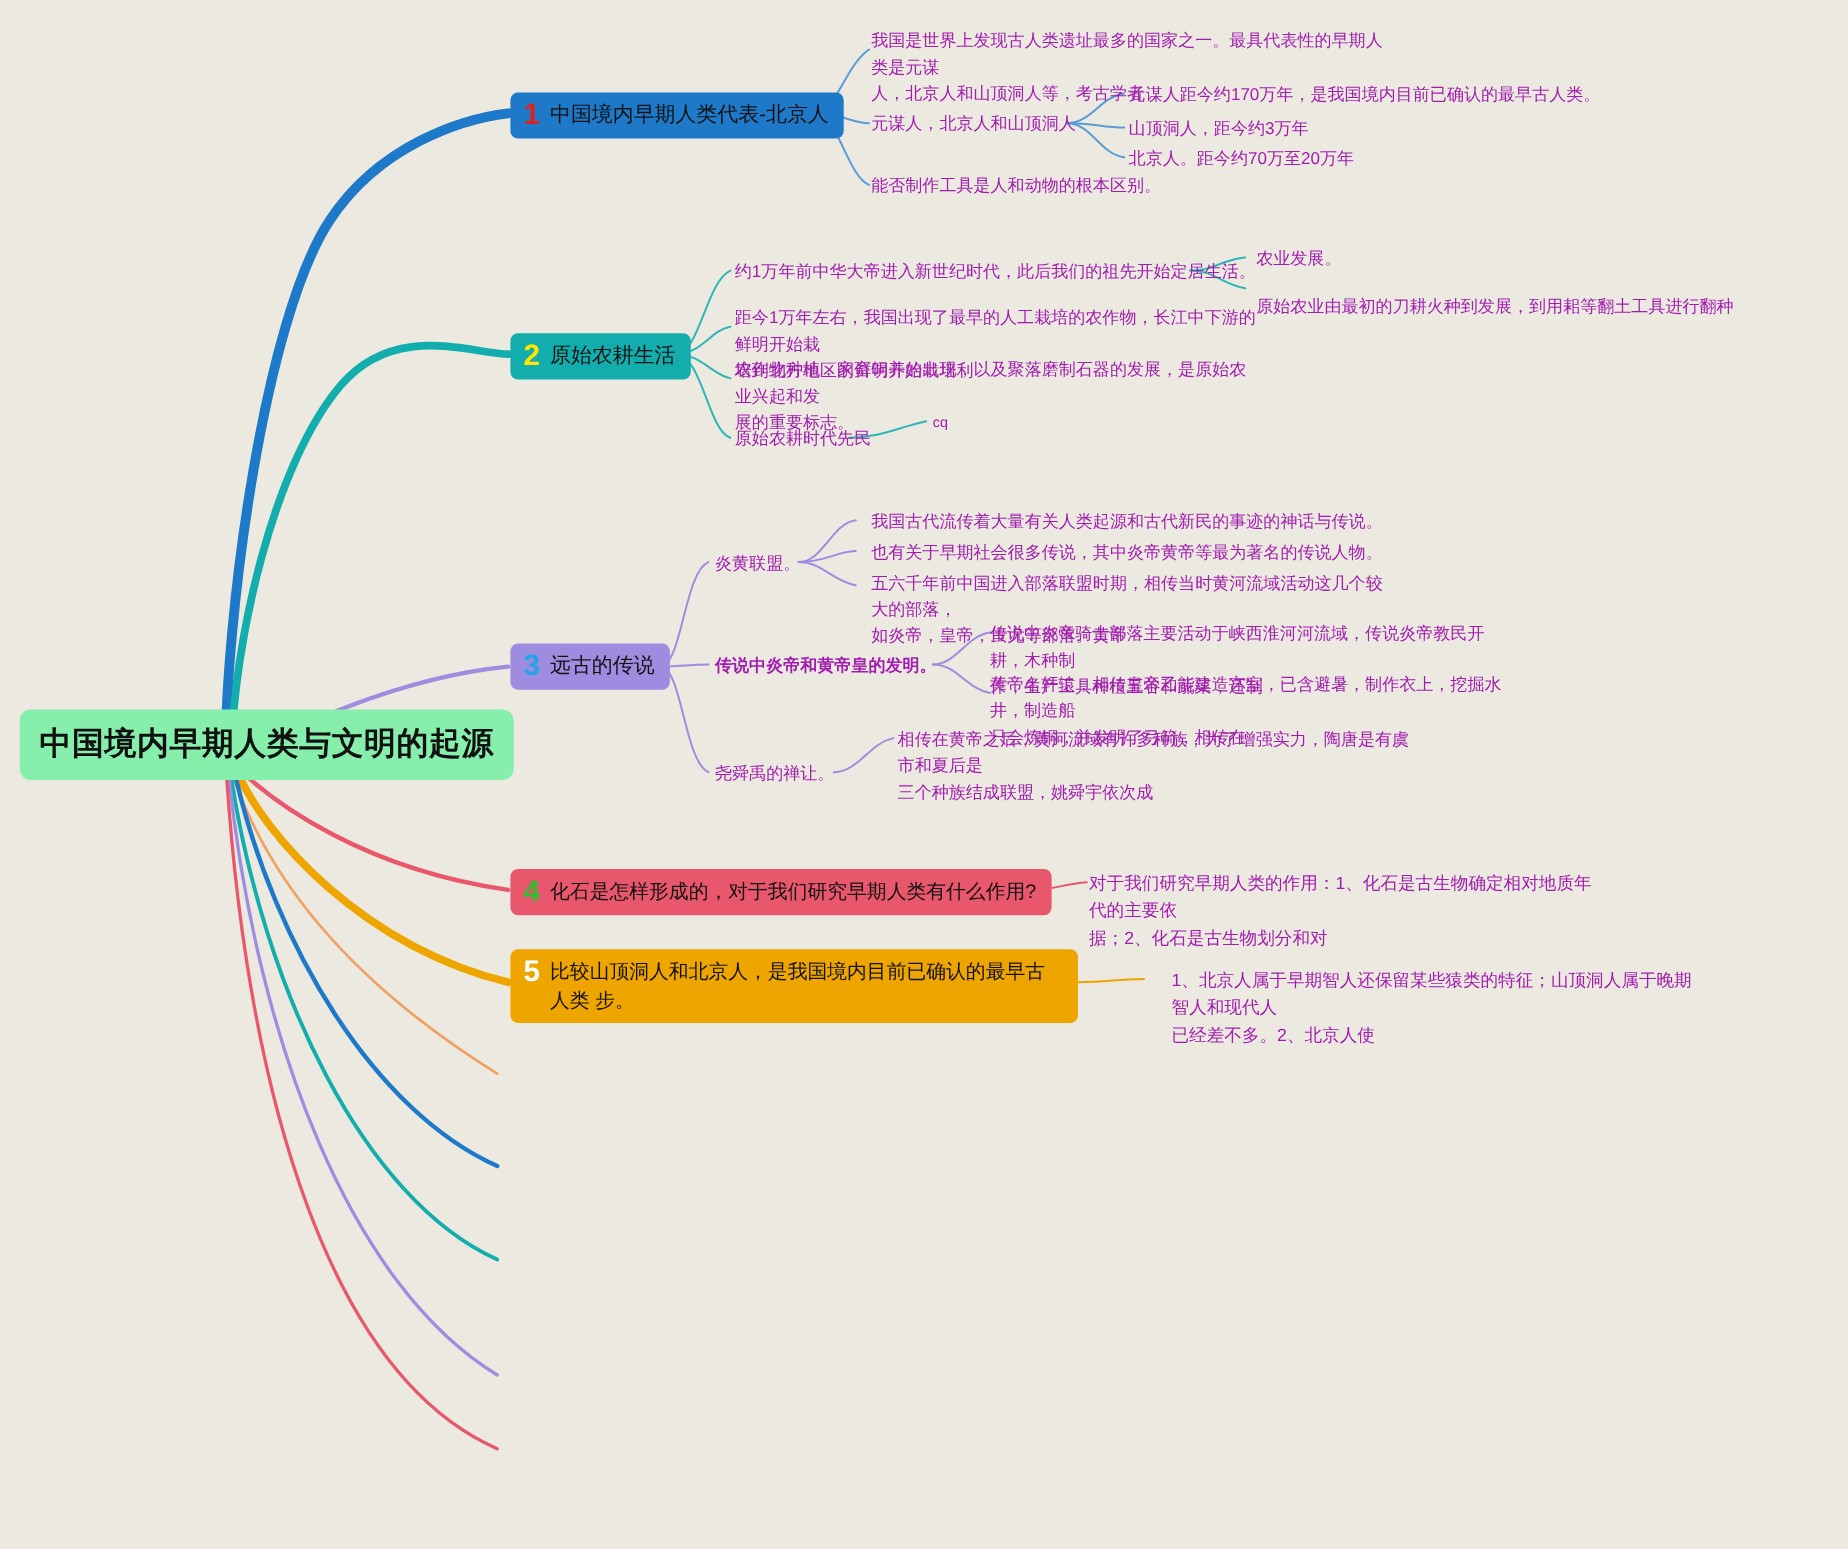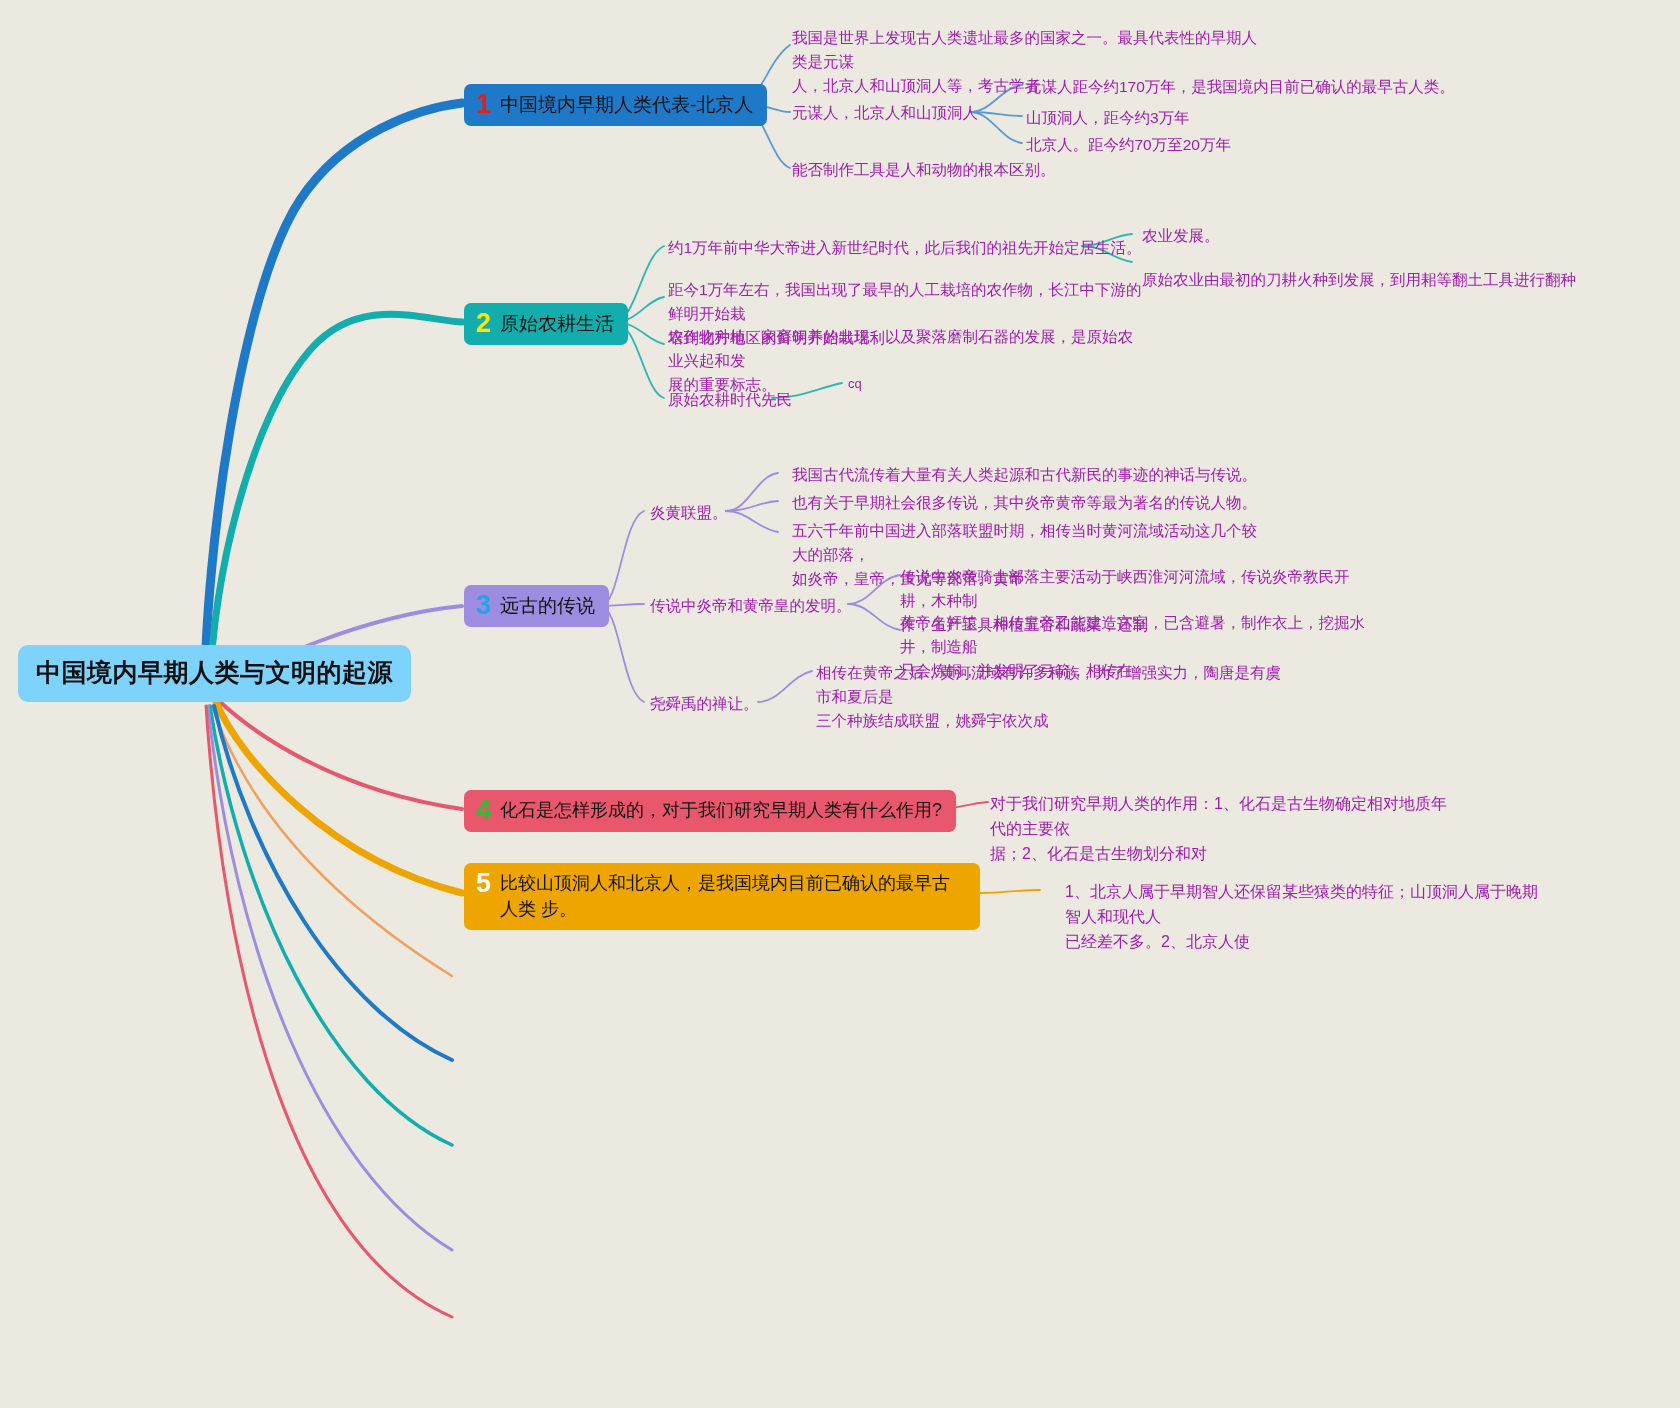--- a/index.html
+++ b/index.html
@@ -10,24 +10,24 @@
     overflow:hidden;
     position:relative;
   }
   #canvas{position:absolute;inset:0;width:1680px;height:1408px;}
   svg.wires{position:absolute;left:0;top:0;width:1680px;height:1408px;pointer-events:none;}
   .node{position:absolute;box-sizing:border-box;}
 
   
   .root{
     left:18px;top:645px;
-    background:#7dd3fc;
+    background:#86efac;
     border-radius:10px;
     padding:11px 18px 13px 18px;
-    font-size:25px;font-weight:bold;color:#111;
+    font-size:29px;font-weight:bold;color:#111;
     letter-spacing:.5px;
     white-space:nowrap;
   }
 
   
   .l1{
     border-radius:7px;
     color:#111;
     display:flex;align-items:center;
     padding:7px 14px 8px 12px;
@@ -154,21 +154,21 @@
   <div class="t" style="left:668px;top:388px;">原始农耕时代先民</div>
   <div class="t xs" style="left:848px;top:374px;">cq</div>
   <div class="t" style="left:1142px;top:224px;">农业发展。</div>
   <div class="t" style="left:1142px;top:268px;">原始农业由最初的刀耕火种到发展，到用耜等翻土工具进行翻种</div>
 
   <div class="node l1 b3">
     <span class="num">3</span>
     <span class="lbl">远古的传说</span>
   </div>
   <div class="t" style="left:650px;top:501px;">炎黄联盟。</div>
-  <div class="t" style="left:650px;top:594px;">传说中炎帝和黄帝皇的发明。</div>
+  <div class="t" style="left:650px;top:594px;font-weight:bold;">传说中炎帝和黄帝皇的发明。</div>
   <div class="t" style="left:650px;top:692px;">尧舜禹的禅让。</div>
   <div class="t" style="left:792px;top:463px;">我国古代流传着大量有关人类起源和古代新民的事迹的神话与传说。</div>
   <div class="t" style="left:792px;top:491px;">也有关于早期社会很多传说，其中炎帝黄帝等最为著名的传说人物。</div>
   <div class="t" style="left:792px;top:519px;width:470px;">五六千年前中国进入部落联盟时期，相传当时黄河流域活动这几个较大的部落，
 如炎帝，皇帝，蚩尤等部落。黄帝</div>
   <div class="t" style="left:900px;top:565px;width:480px;">传说中炎帝骑士部落主要活动于峡西淮河河流域，传说炎帝教民开耕，木种制
 作，生产工具种植五谷和蔬菜，还制</div>
   <div class="t" style="left:900px;top:611px;width:480px;">黄帝名轩辕，相传皇帝乙能建造宫室，已含避暑，制作衣上，挖掘水井，制造船
 只会炼铜，并发明了弓箭，相传在</div>
   <div class="t" style="left:816px;top:661px;width:480px;">相传在黄帝之后，黄河流域有许多种族，为了增强实力，陶唐是有虞市和夏后是

